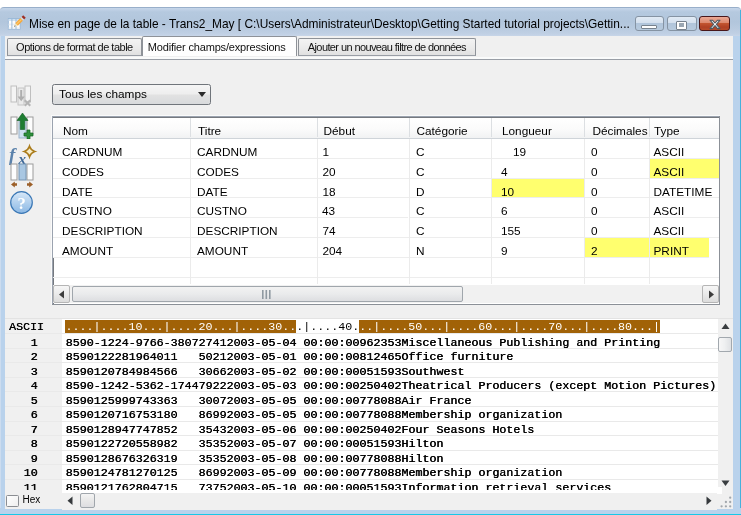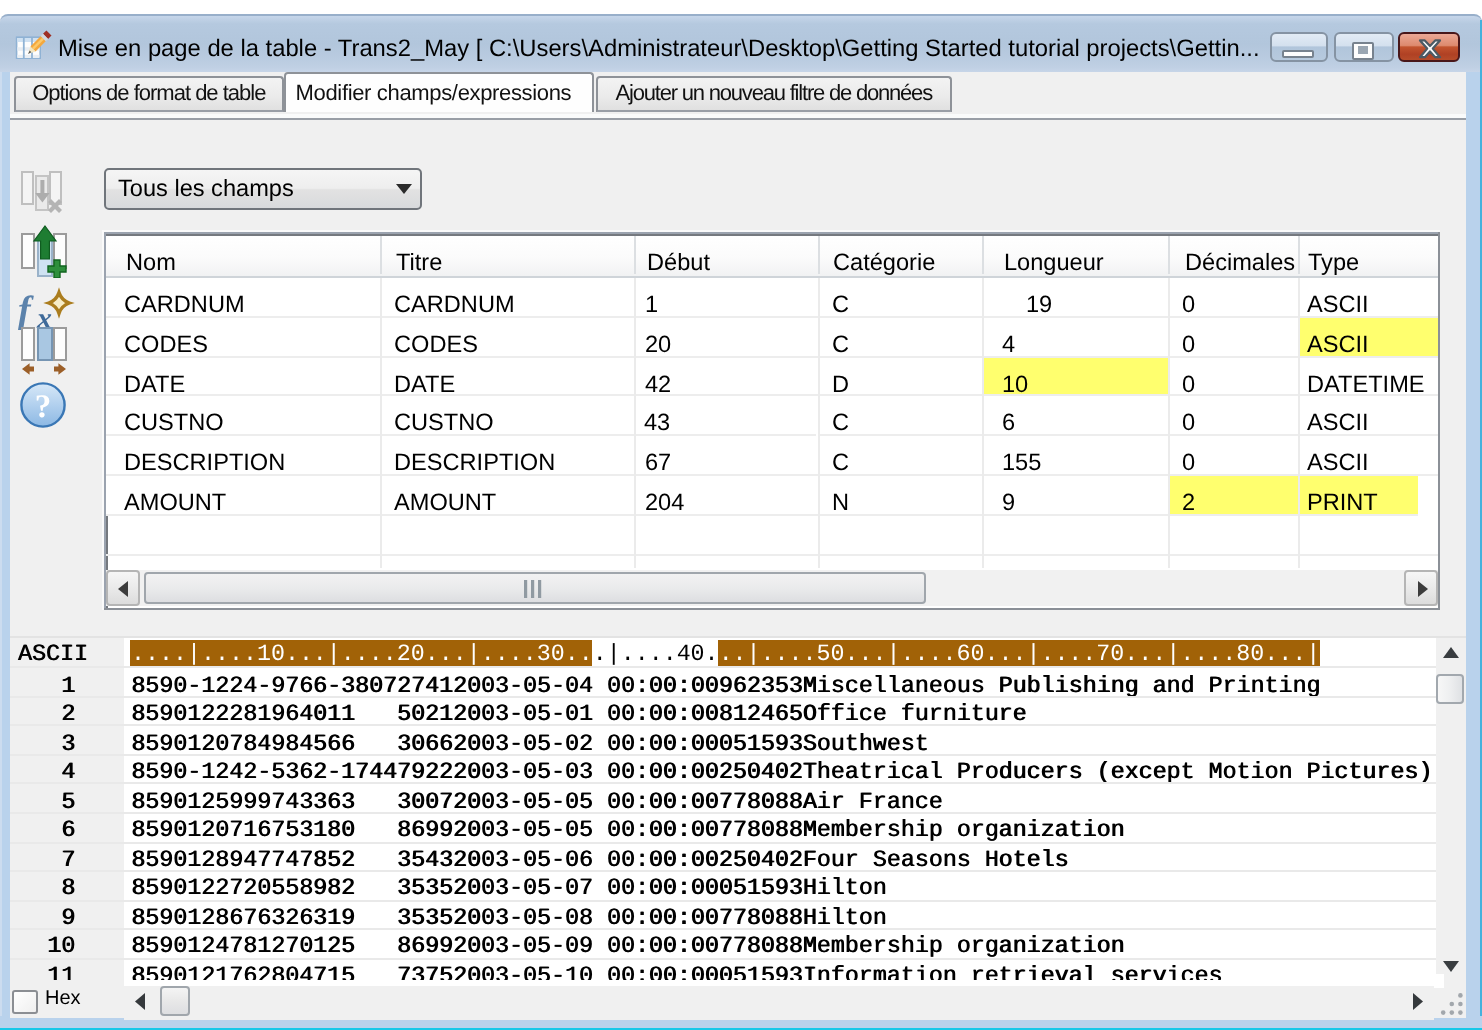--- a/index.html
+++ b/index.html
@@ -181,35 +181,35 @@
 <div class="abs grow" style="left:649px;top:139.20px;width:70px;padding-left:4.5px">ASCII</div>
 <div class="abs grow" style="left:53px;top:158.95px;width:137px;padding-left:9px">CODES</div>
 <div class="abs grow" style="left:190px;top:158.95px;width:126.5px;padding-left:7px">CODES</div>
 <div class="abs grow" style="left:316.5px;top:158.95px;width:92px;padding-left:6px">20</div>
 <div class="abs grow" style="left:408.5px;top:158.95px;width:82.5px;padding-left:7.5px">C</div>
 <div class="abs grow" style="left:491px;top:158.95px;width:92.5px;padding-left:10px">4</div>
 <div class="abs grow" style="left:583.5px;top:158.95px;width:65.5px;padding-left:7.5px">0</div>
 <div class="abs grow ycell" style="left:649px;top:158.95px;width:70px;padding-left:4.5px">ASCII</div>
 <div class="abs grow" style="left:53px;top:178.70px;width:137px;padding-left:9px">DATE</div>
 <div class="abs grow" style="left:190px;top:178.70px;width:126.5px;padding-left:7px">DATE</div>
-<div class="abs grow" style="left:316.5px;top:178.70px;width:92px;padding-left:6px">42</div>
+<div class="abs grow" style="left:316.5px;top:178.70px;width:92px;padding-left:6px">18</div>
 <div class="abs grow" style="left:408.5px;top:178.70px;width:82.5px;padding-left:7.5px">D</div>
 <div class="abs grow ycell" style="left:491px;top:178.70px;width:92.5px;padding-left:10px">10</div>
 <div class="abs grow" style="left:583.5px;top:178.70px;width:65.5px;padding-left:7.5px">0</div>
 <div class="abs grow" style="left:649px;top:178.70px;width:70px;padding-left:4.5px">DATETIME</div>
 <div class="abs grow" style="left:53px;top:198.45px;width:137px;padding-left:9px">CUSTNO</div>
 <div class="abs grow" style="left:190px;top:198.45px;width:126.5px;padding-left:7px">CUSTNO</div>
 <div class="abs grow" style="left:316px;top:198.45px;width:92px;padding-left:6px">43</div>
 <div class="abs grow" style="left:408.5px;top:198.45px;width:82.5px;padding-left:7.5px">C</div>
 <div class="abs grow" style="left:491px;top:198.45px;width:92.5px;padding-left:10px">6</div>
 <div class="abs grow" style="left:583.5px;top:198.45px;width:65.5px;padding-left:7.5px">0</div>
 <div class="abs grow" style="left:649px;top:198.45px;width:70px;padding-left:4.5px">ASCII</div>
 <div class="abs grow" style="left:53px;top:218.20px;width:137px;padding-left:9px">DESCRIPTION</div>
 <div class="abs grow" style="left:190px;top:218.20px;width:126.5px;padding-left:7px">DESCRIPTION</div>
-<div class="abs grow" style="left:316.5px;top:218.20px;width:92px;padding-left:6px">67</div>
+<div class="abs grow" style="left:316.5px;top:218.20px;width:92px;padding-left:6px">74</div>
 <div class="abs grow" style="left:408.5px;top:218.20px;width:82.5px;padding-left:7.5px">C</div>
 <div class="abs grow" style="left:491px;top:218.20px;width:92.5px;padding-left:10px">155</div>
 <div class="abs grow" style="left:583.5px;top:218.20px;width:65.5px;padding-left:7.5px">0</div>
 <div class="abs grow" style="left:649px;top:218.20px;width:70px;padding-left:4.5px">ASCII</div>
 <div class="abs grow" style="left:53px;top:237.95px;width:137px;padding-left:9px">AMOUNT</div>
 <div class="abs grow" style="left:190px;top:237.95px;width:126.5px;padding-left:7px">AMOUNT</div>
 <div class="abs grow" style="left:316.5px;top:237.95px;width:92px;padding-left:6px">204</div>
 <div class="abs grow" style="left:408.5px;top:237.95px;width:82.5px;padding-left:7.5px">N</div>
 <div class="abs grow" style="left:491px;top:237.95px;width:92.5px;padding-left:10px">9</div>
 <div class="abs grow ycell" style="left:583.5px;top:237.95px;width:65.5px;padding-left:7.5px">2</div>

